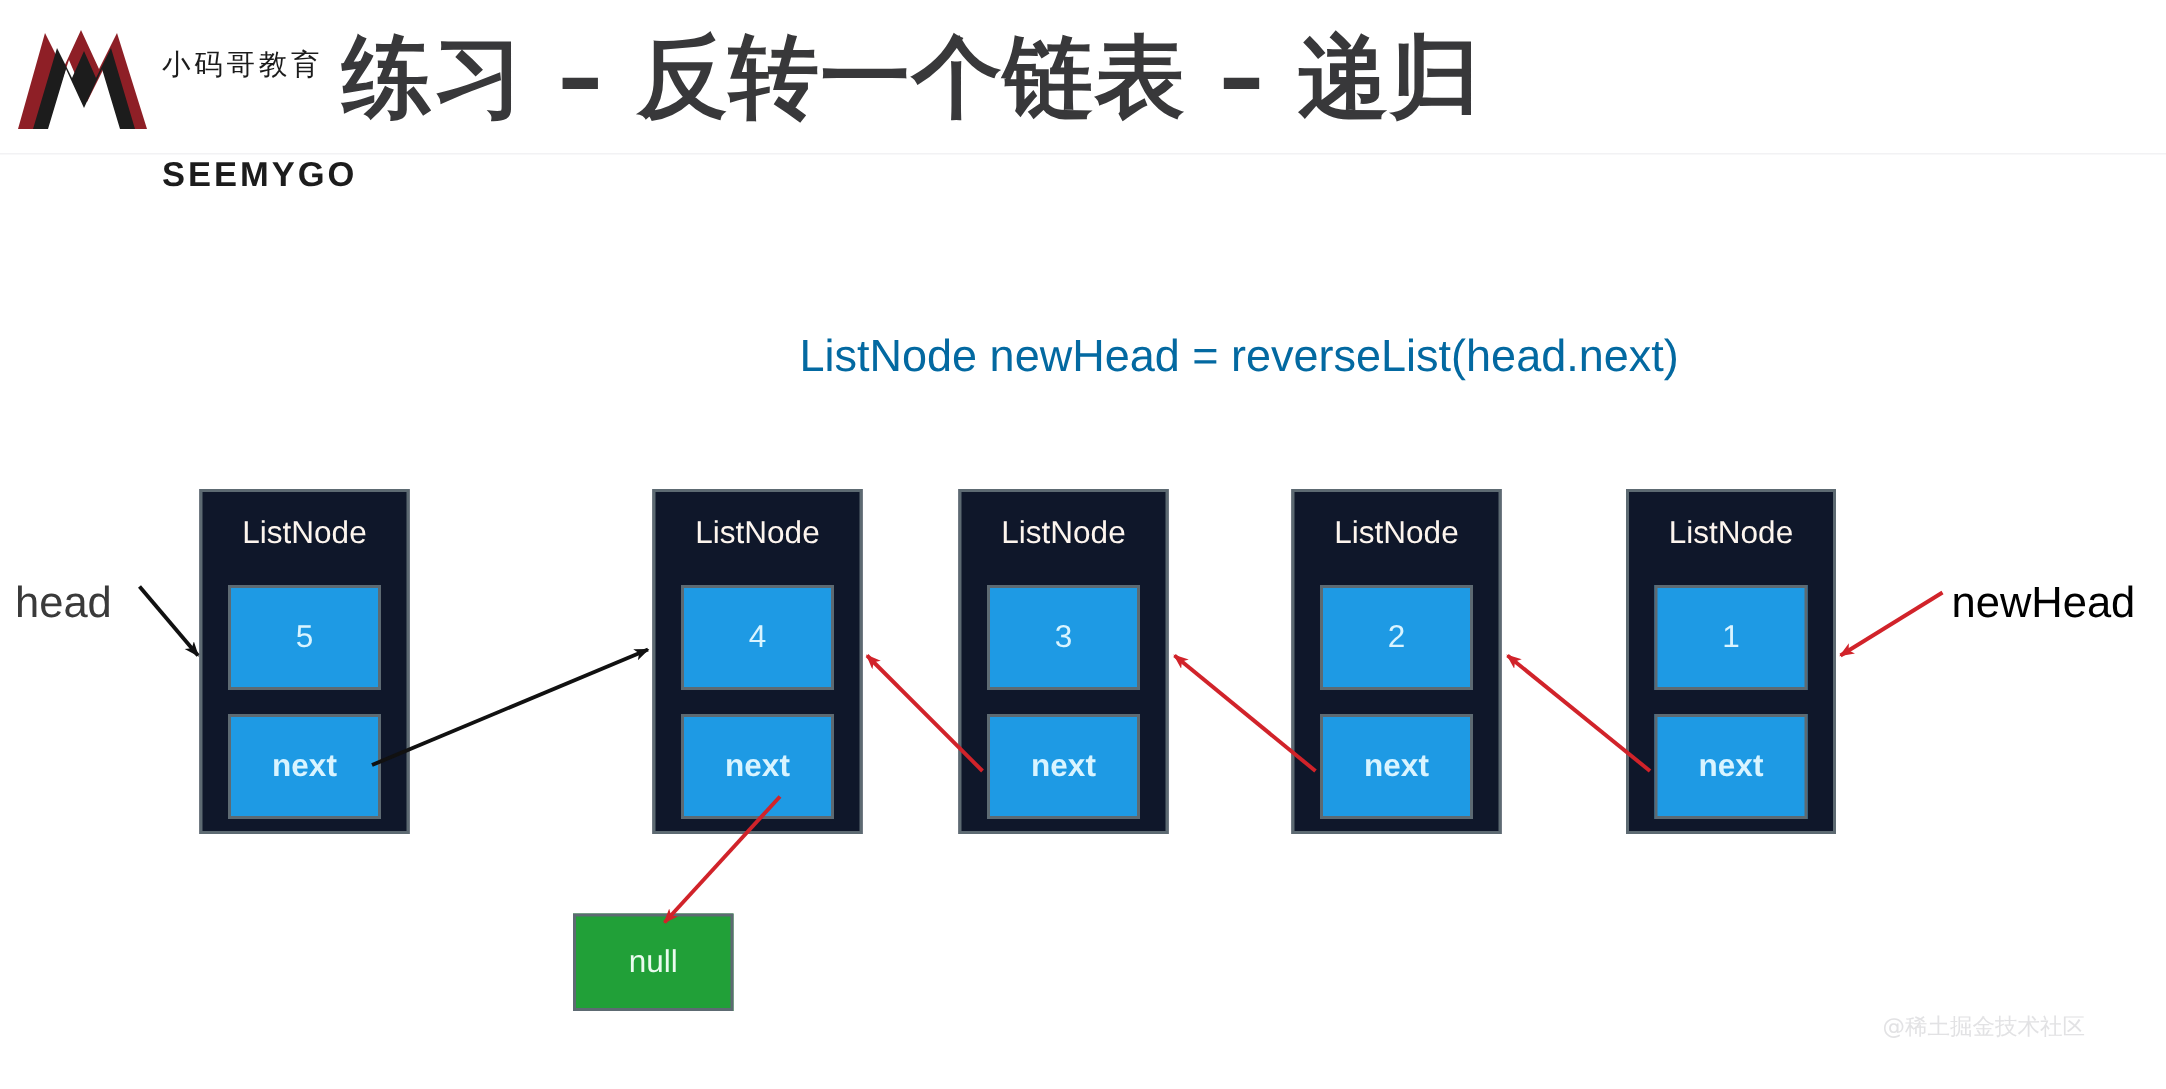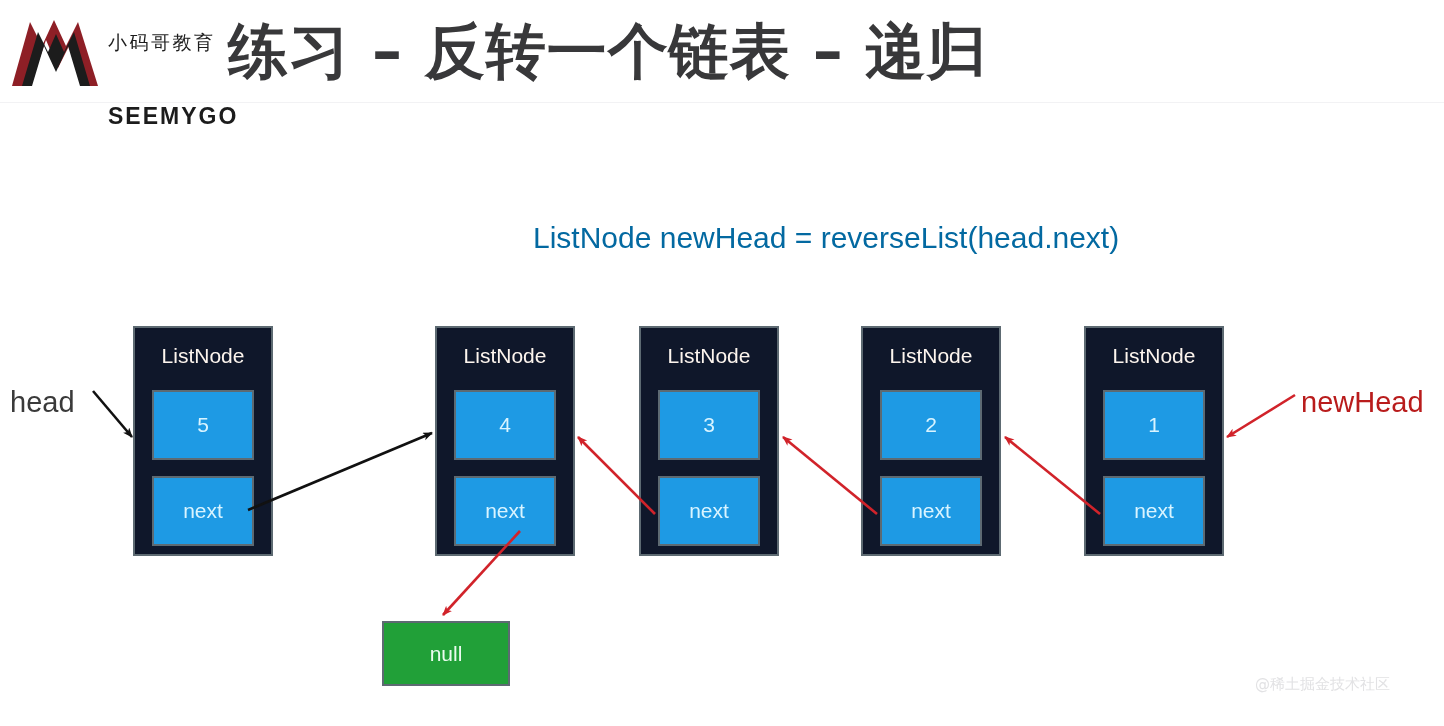--- a/index.html
+++ b/index.html
@@ -118,28 +118,28 @@
     background: #1e9ae4;
     border: 2px solid #5d6a72;
     box-sizing: border-box;
     color: #d9f4ff;
     font-size: 21px;
     display: flex;
     align-items: center;
     justify-content: center;
   }
   .node-cell.val  { top: 62px; }
-  .node-cell.next { top: 148px; }
+  .node-cell.next { top: 148px; font-weight: bold; }
 
   
   .null-box {
     position: absolute;
     left: 382px;
-    top: 518px;
-    width: 128px;
+    top: 506px;
+    width: 107px;
     height: 65px;
     background: #21a038;
     border: 2px solid #5d6a72;
     box-sizing: border-box;
     color: #eafbef;
     font-size: 21px;
     display: flex;
     align-items: center;
     justify-content: center;
     z-index: 3;
@@ -152,21 +152,21 @@
     top: 283px;
     font-size: 29px;
     color: #3a3a3a;
     white-space: nowrap;
   }
   .label-newhead {
     position: absolute;
     left: 1301px;
     top: 283px;
     font-size: 29px;
-    color: #b91c1c;
+    color: #000000;
     white-space: nowrap;
   }
 
   .arrows {
     position: absolute;
     left: 0; top: 0;
     width: 1444px;
     height: 623px;
     z-index: 5;
     pointer-events: none;

